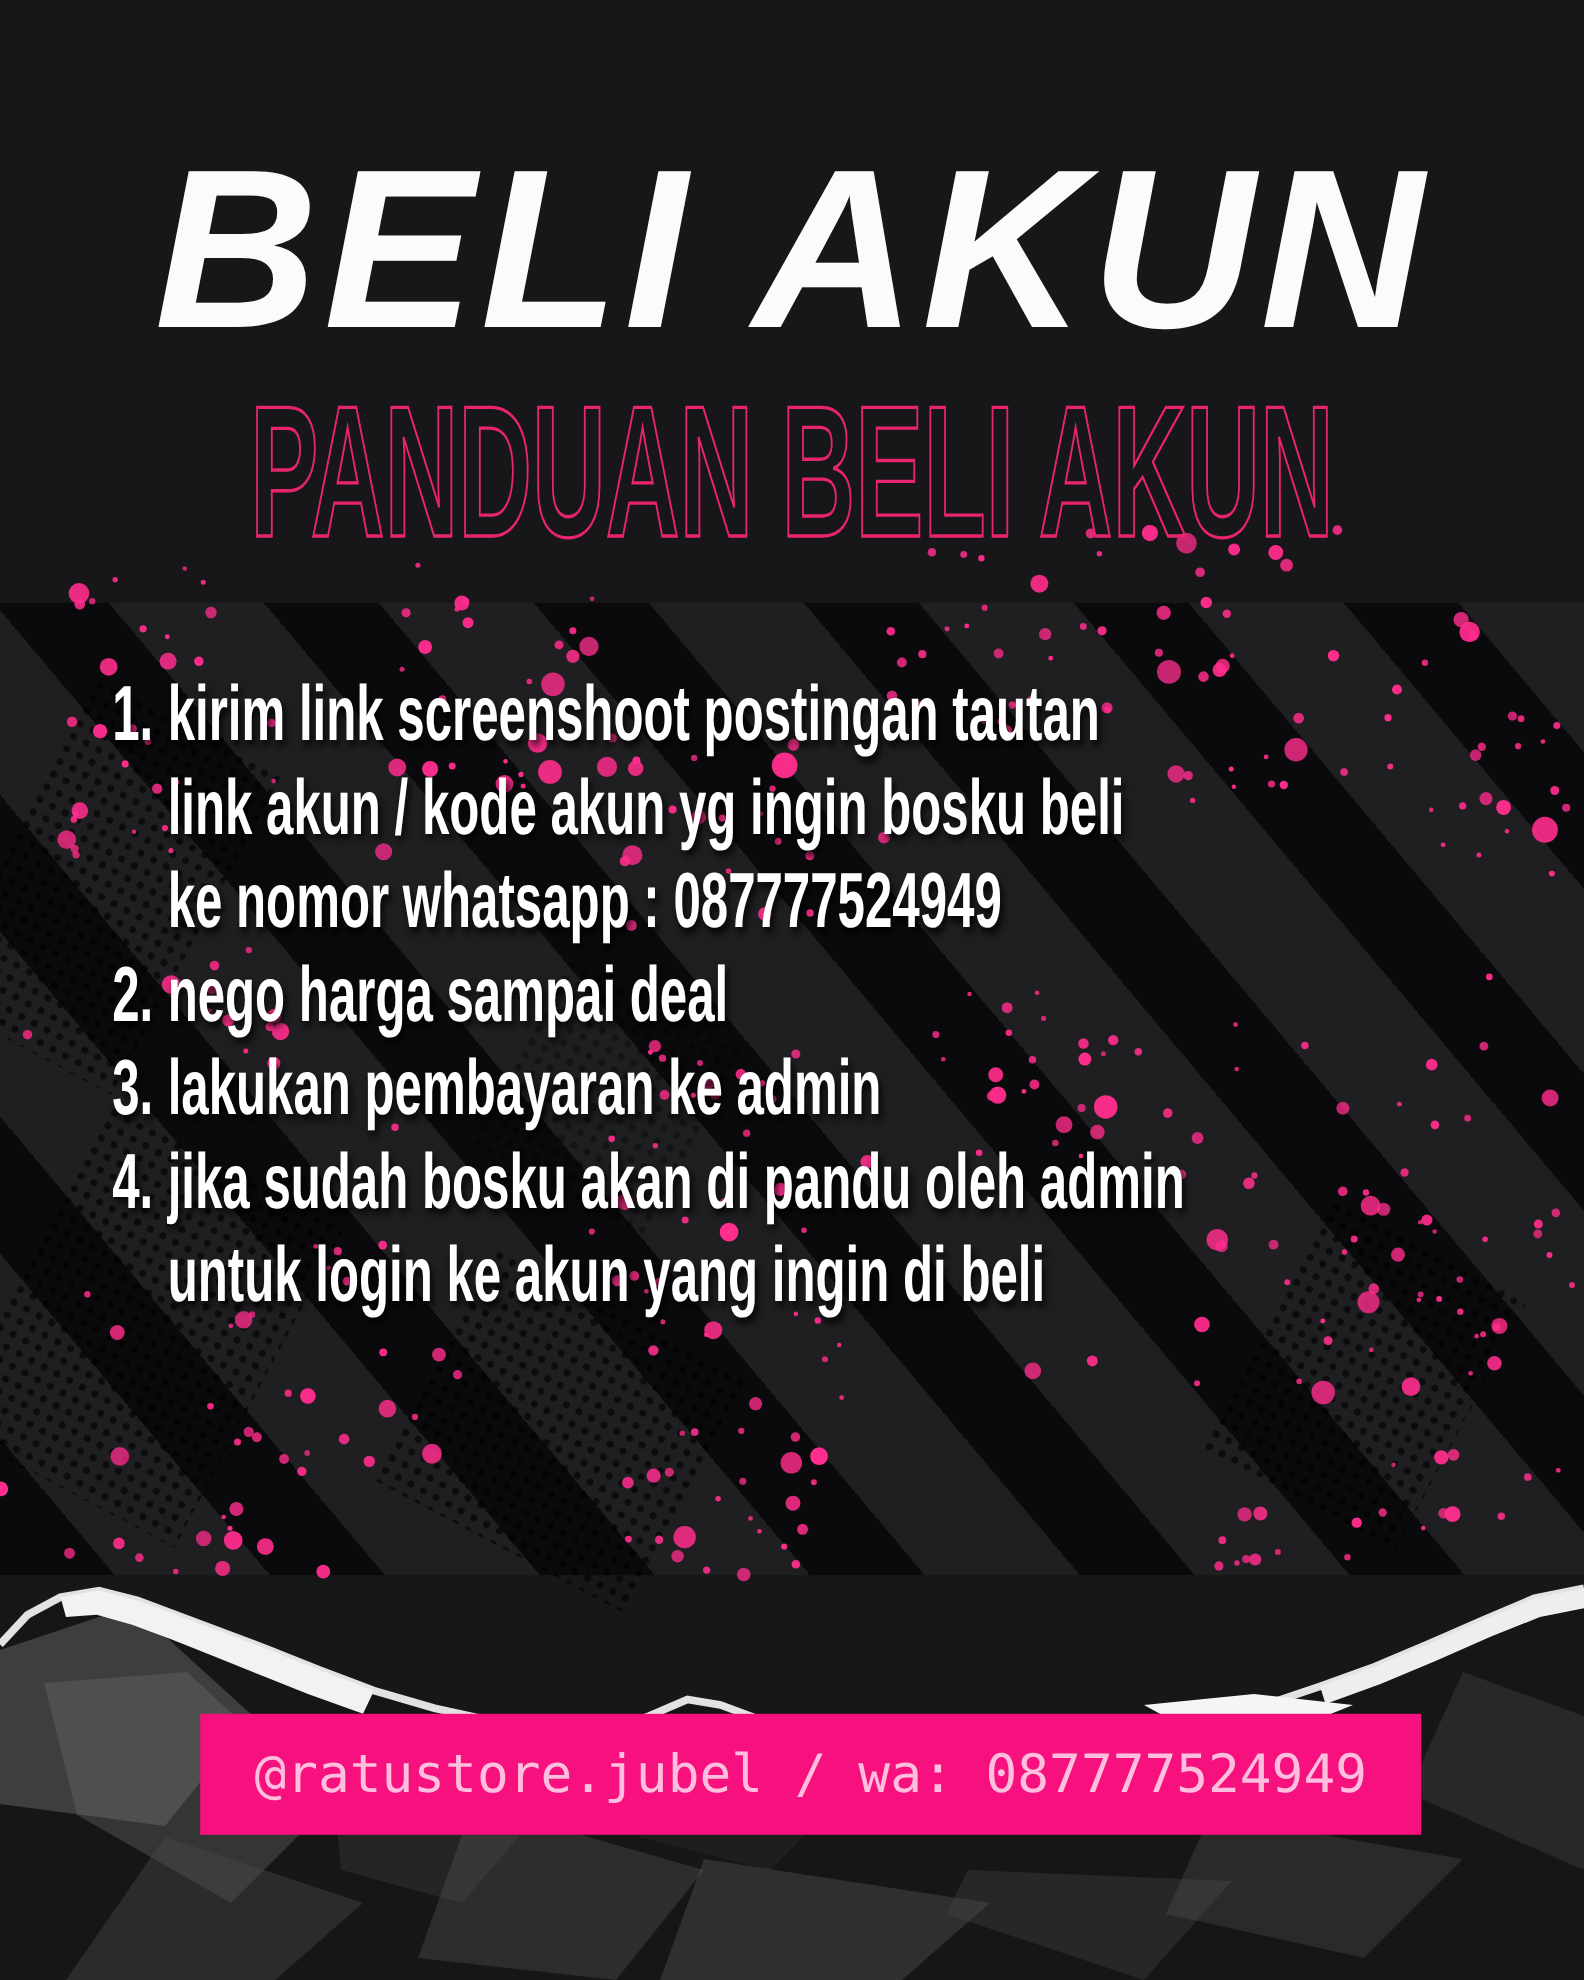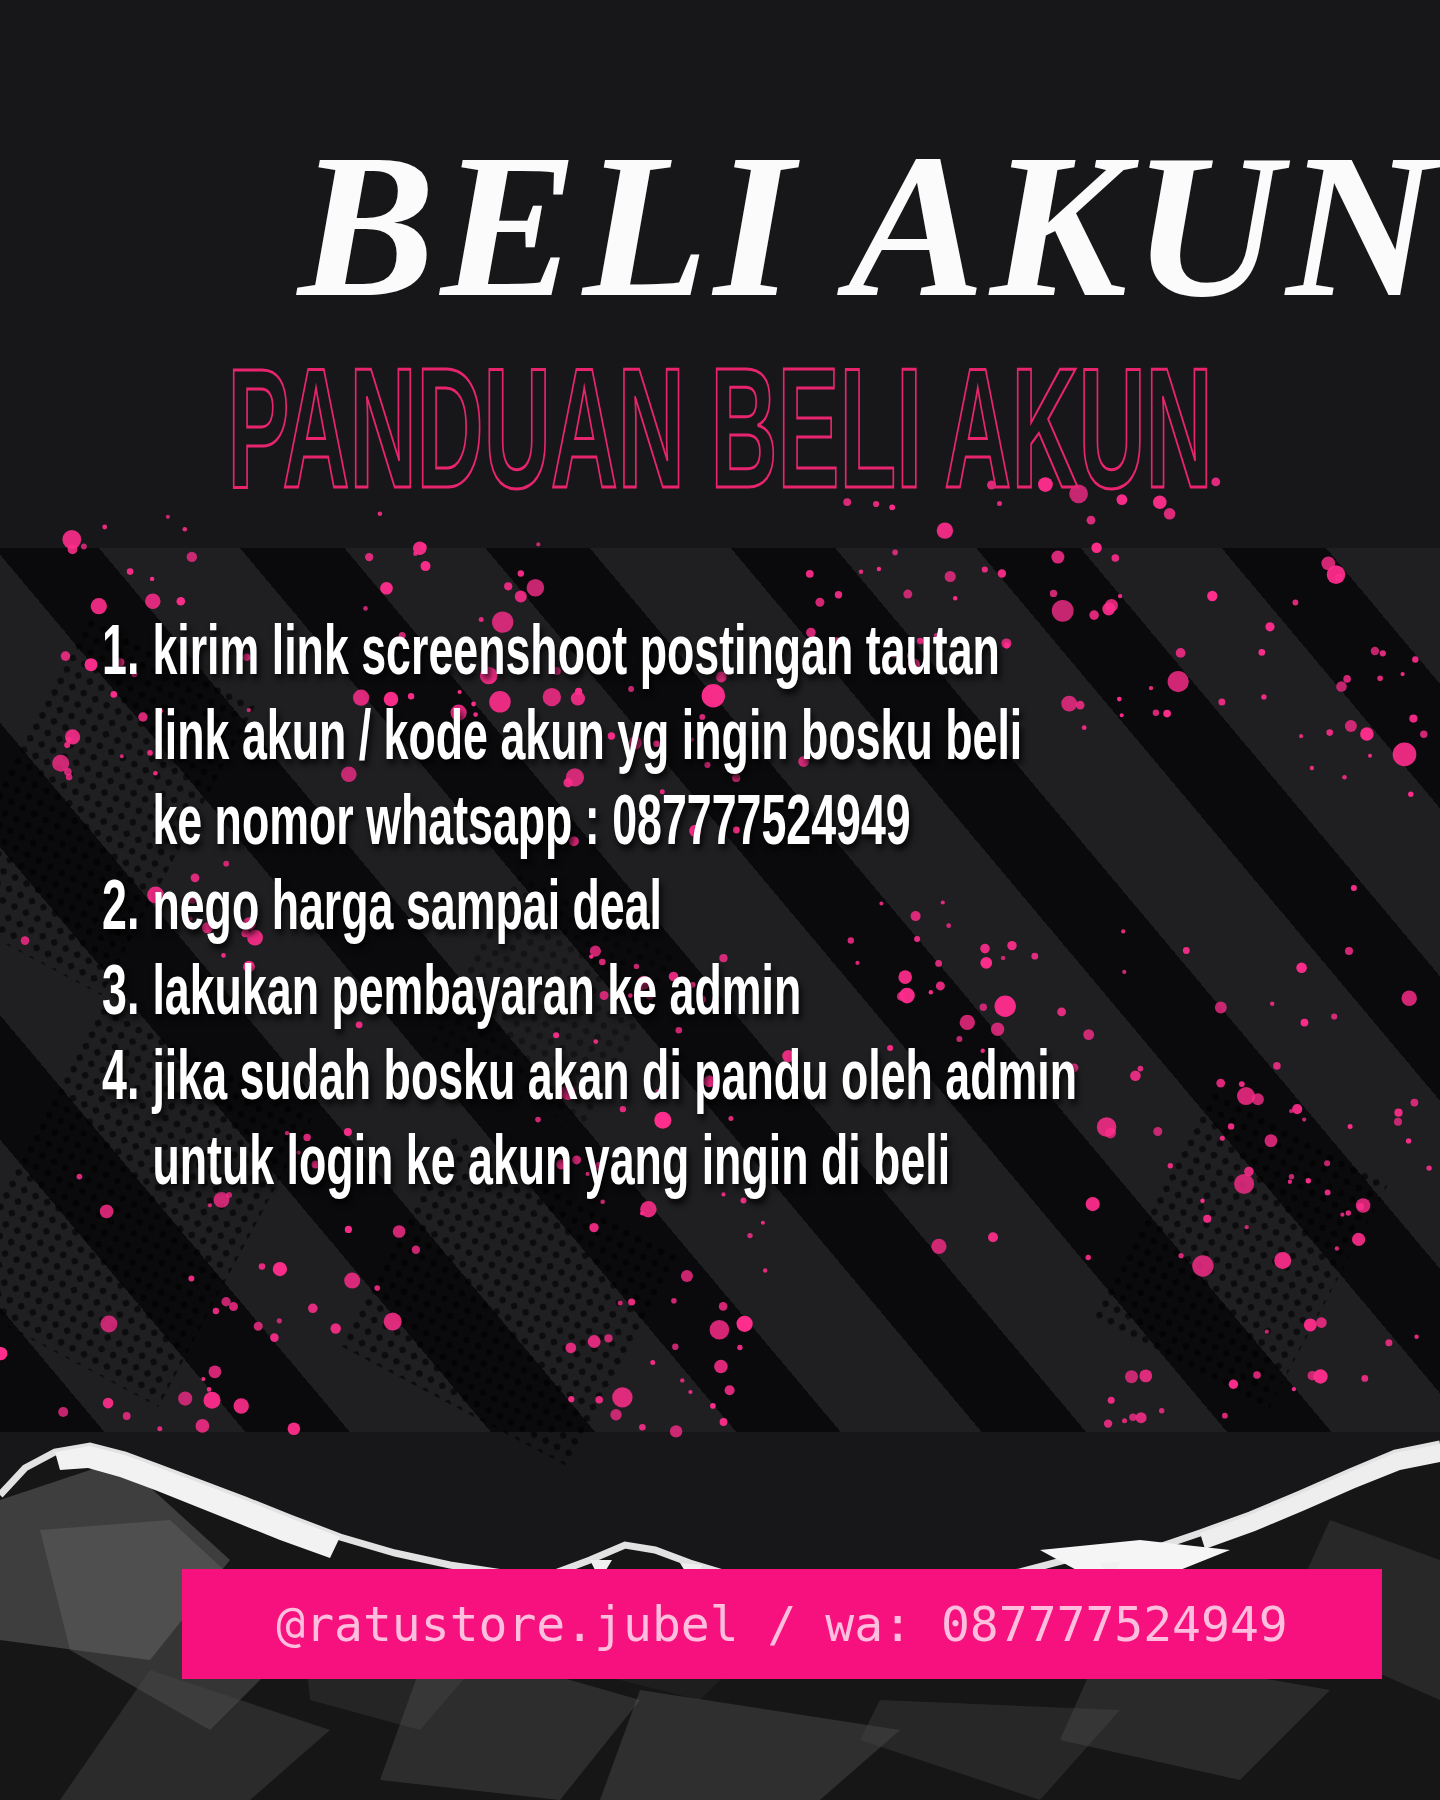--- a/index.html
+++ b/index.html
@@ -18,39 +18,39 @@
   .ht{
     position:absolute;
     background-image:radial-gradient(circle,#000 3px,rgba(0,0,0,0) 3.6px);
     background-size:13px 13px;opacity:.6;transform:rotate(28deg);
   }
   .ht.f{opacity:.35;}
   .dots-svg,.paper-svg{position:absolute;left:0;display:block;}
   .dots-svg{top:0;width:1440px;height:1800px;}
   .paper-svg{top:1400px;width:1440px;height:400px;}
   .title{
-    position:absolute;left:0;top:123px;width:1440px;text-align:right;
-    font-family:Liberation Serif, serif;font-style:italic;font-weight:bold;
+    position:absolute;left:0;top:123px;width:1440px;text-align:center;
+    font-family:Liberation Sans, sans-serif;font-style:italic;font-weight:bold;
     font-size:206px;line-height:206px;letter-spacing:5px;color:#fbfbfb;
     white-space:nowrap;
   }
   .subtitle-svg{position:absolute;left:0;top:330px;width:1440px;height:200px;}
   .steps{
     position:absolute;left:102px;top:607px;width:1700px;
     transform:scaleX(0.63);transform-origin:0 0;
     color:#ffffff;font-weight:bold;font-size:71px;line-height:85px;
     white-space:nowrap;
   }
   .step{position:relative;}
   .step .num{position:absolute;left:0;top:0;text-shadow:4px 5px 8px rgba(0,0,0,.85);}
   .step .lines{margin-left:80px;}
   .step .line{height:85px;text-shadow:4px 5px 8px rgba(0,0,0,.85);}
   .banner{
-    position:absolute;left:182px;top:1558px;width:1200px;height:110px;
-    background:#f6117e;display:flex;align-items:center;justify-content:center;margin-top:11px;
+    position:absolute;left:182px;top:1558px;width:1110px;height:110px;
+    background:#f6117e;display:flex;align-items:center;justify-content:center;
   }
   .banner .contact{
     font-family:"DejaVu Sans Mono",monospace;font-size:48px;color:#ffbedd;
     white-space:nowrap;
   }
 </style>
 </head>
 <body>
 
 <div class="stage">

